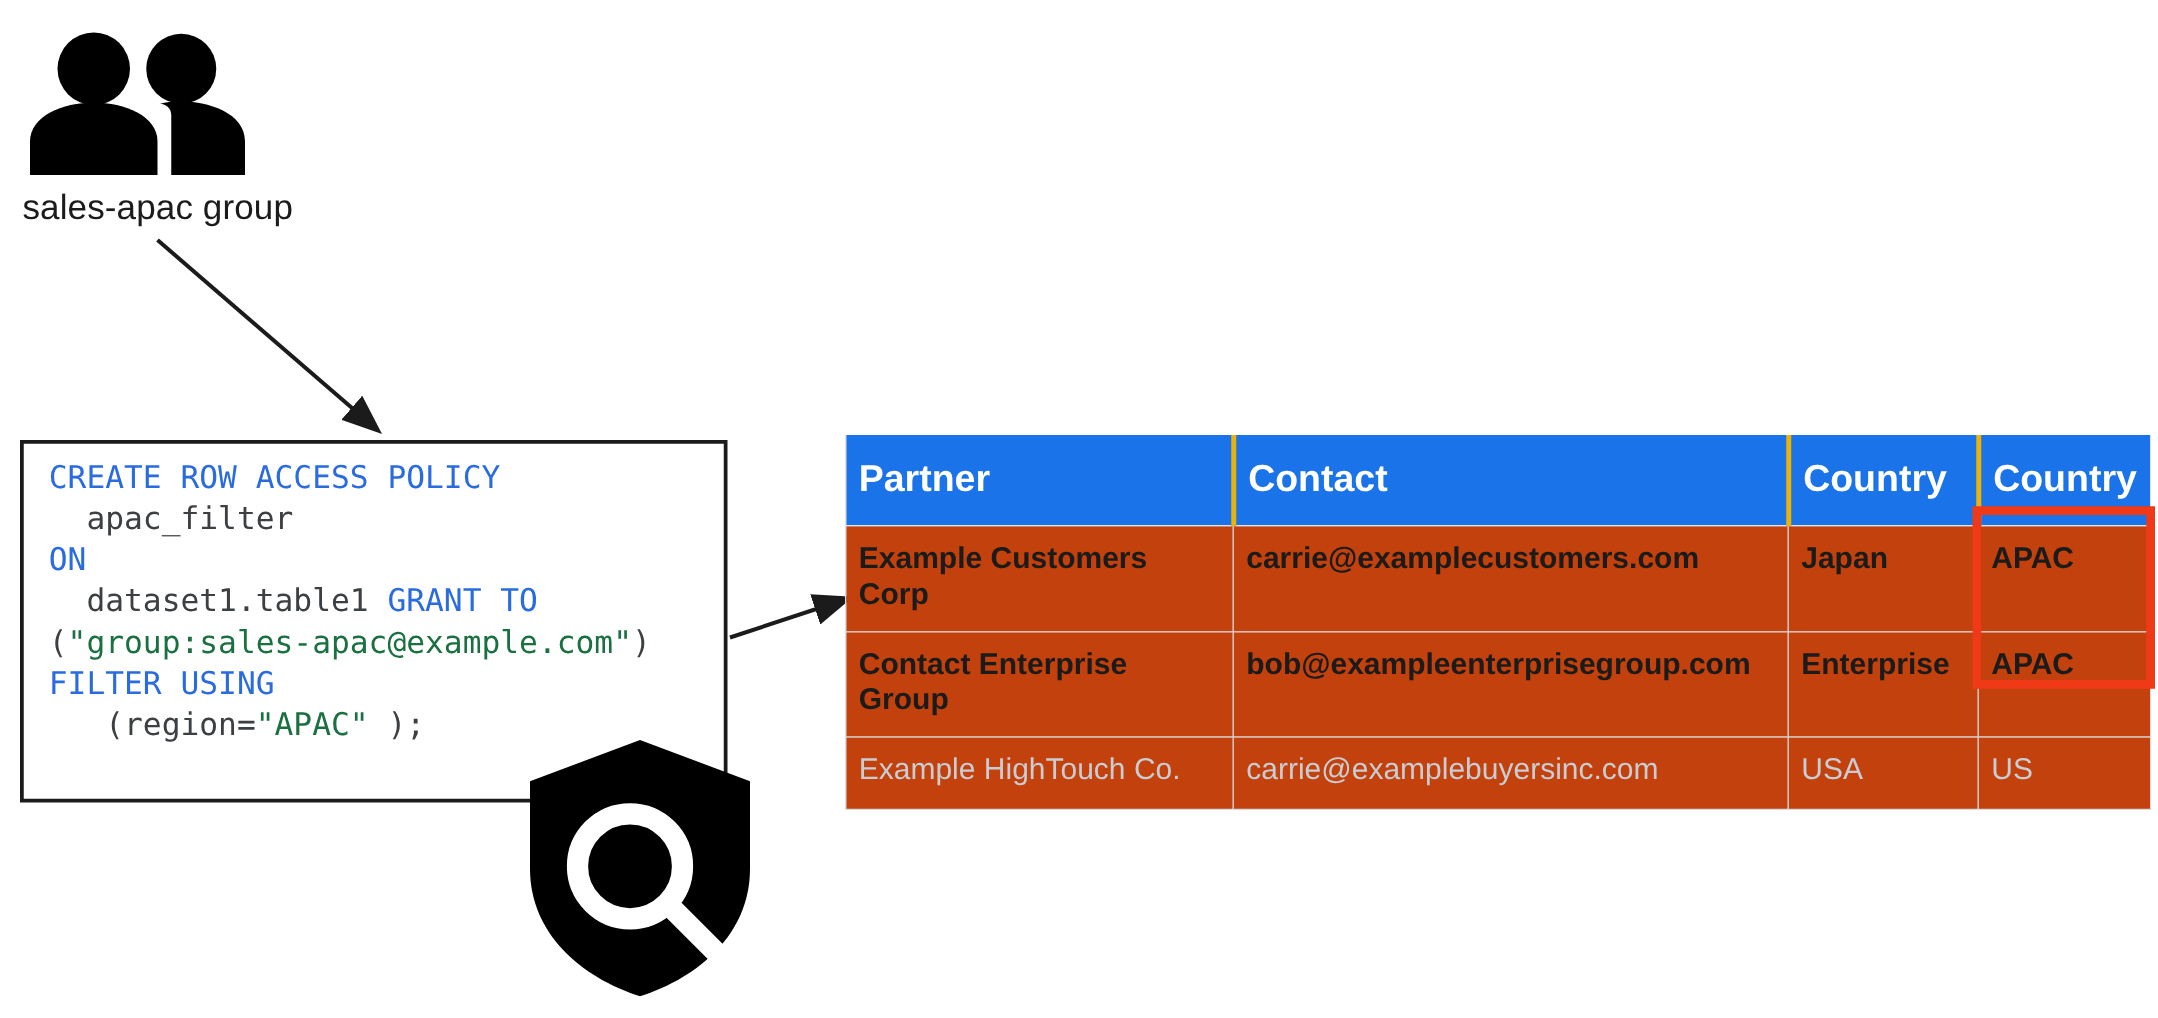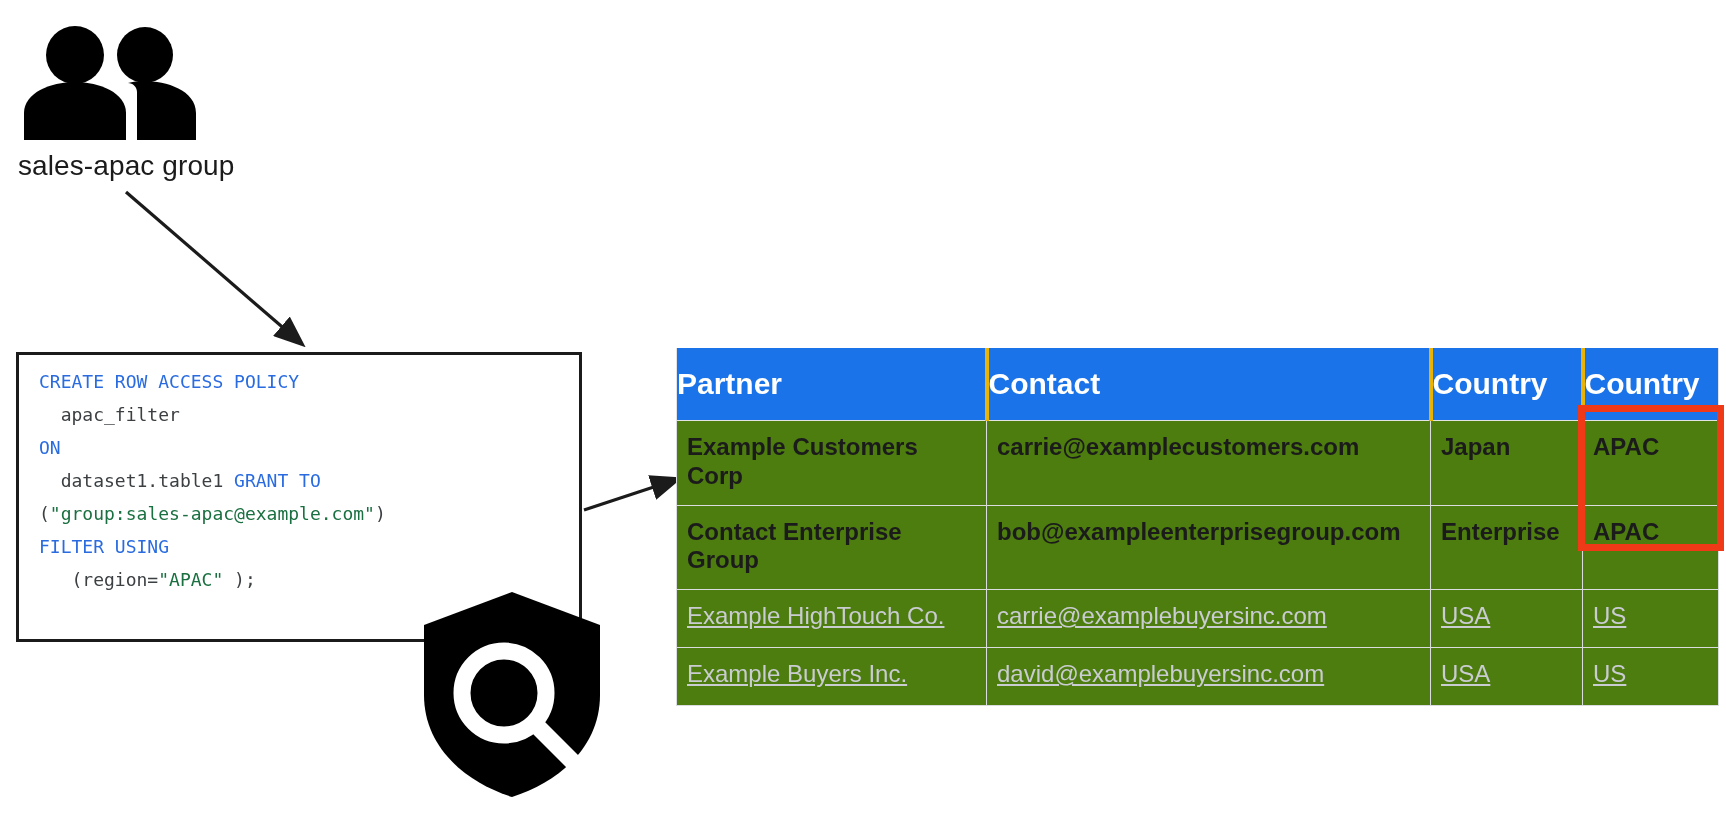--- a/index.html
+++ b/index.html
@@ -64,21 +64,21 @@
     height: 290px;
     border: 3px solid #1b1b1b;
     background: #ffffff;
     box-sizing: border-box;
   }
   #code-text {
     position: absolute;
     left: 20px;
     top: 10px;
     font-family: "DejaVu Sans Mono", "Liberation Mono", monospace;
-    font-size: 18px;
+    font-size: 25px;
     line-height: 33px;
     white-space: pre;
     color: #3c4043;
   }
   .kw  { color: #2a6ce0; }
   .str { color: #1a7040; }
   .pl  { color: #3c4043; }
 
   
   #shield-wrap {
@@ -98,43 +98,42 @@
     border-collapse: collapse;
     table-layout: fixed;
     font-size: 24px;
   }
   #partner-table th {
     background: #1a73e8;
     color: #ffffff;
     font-size: 30px;
     font-weight: bold;
     text-align: left;
-    padding: 10px 10px 12px 0;
+    padding: 10px 10px 12px 10px;
     vertical-align: middle;
     border: 1px solid #e3e3e3;
     border-top: none;
     height: 50px;
     line-height: 1.1;
   }
   #partner-table th.th-sep { border-left: 4px solid #eab308; }
   #partner-table td {
     padding: 12px 10px 14px 10px;
     vertical-align: top;
     border: 1px solid #dadce0;
     line-height: 1.2;
-    background: #4d7c0f;
+    background: #c2410c;
   }
   .row-active td {
     color: #1b1b1b;
     font-weight: bold;
   }
   .row-muted td {
     color: #c9ccd1;
     font-weight: normal;
-    text-decoration: underline;
   }
   .col-partner  { width: 310px; }
   .col-contact  { width: 444px; }
   .col-country  { width: 152px; }
   .col-region   { width: 136px; }
 
   .r-tall { height: 70px; }
   .r-short { height: 58px; }
 
   
@@ -219,24 +218,18 @@
         <td>bob@exampleenterprisegroup.com</td>
         <td>Enterprise</td>
         <td>APAC</td>
       </tr>
       <tr class="row-muted r-short">
         <td>Example HighTouch Co.</td>
         <td>carrie@examplebuyersinc.com</td>
         <td>USA</td>
         <td>US</td>
       </tr>
-      <tr class="row-muted r-short">
-        <td>Example Buyers Inc.</td>
-        <td>david@examplebuyersinc.com</td>
-        <td>USA</td>
-        <td>US</td>
-      </tr>
     </tbody>
   </table>
 
   <div id="region-highlight" style="border-color: rgb(240, 58, 23);"></div>
 
 </div>
 
 </body></html>

